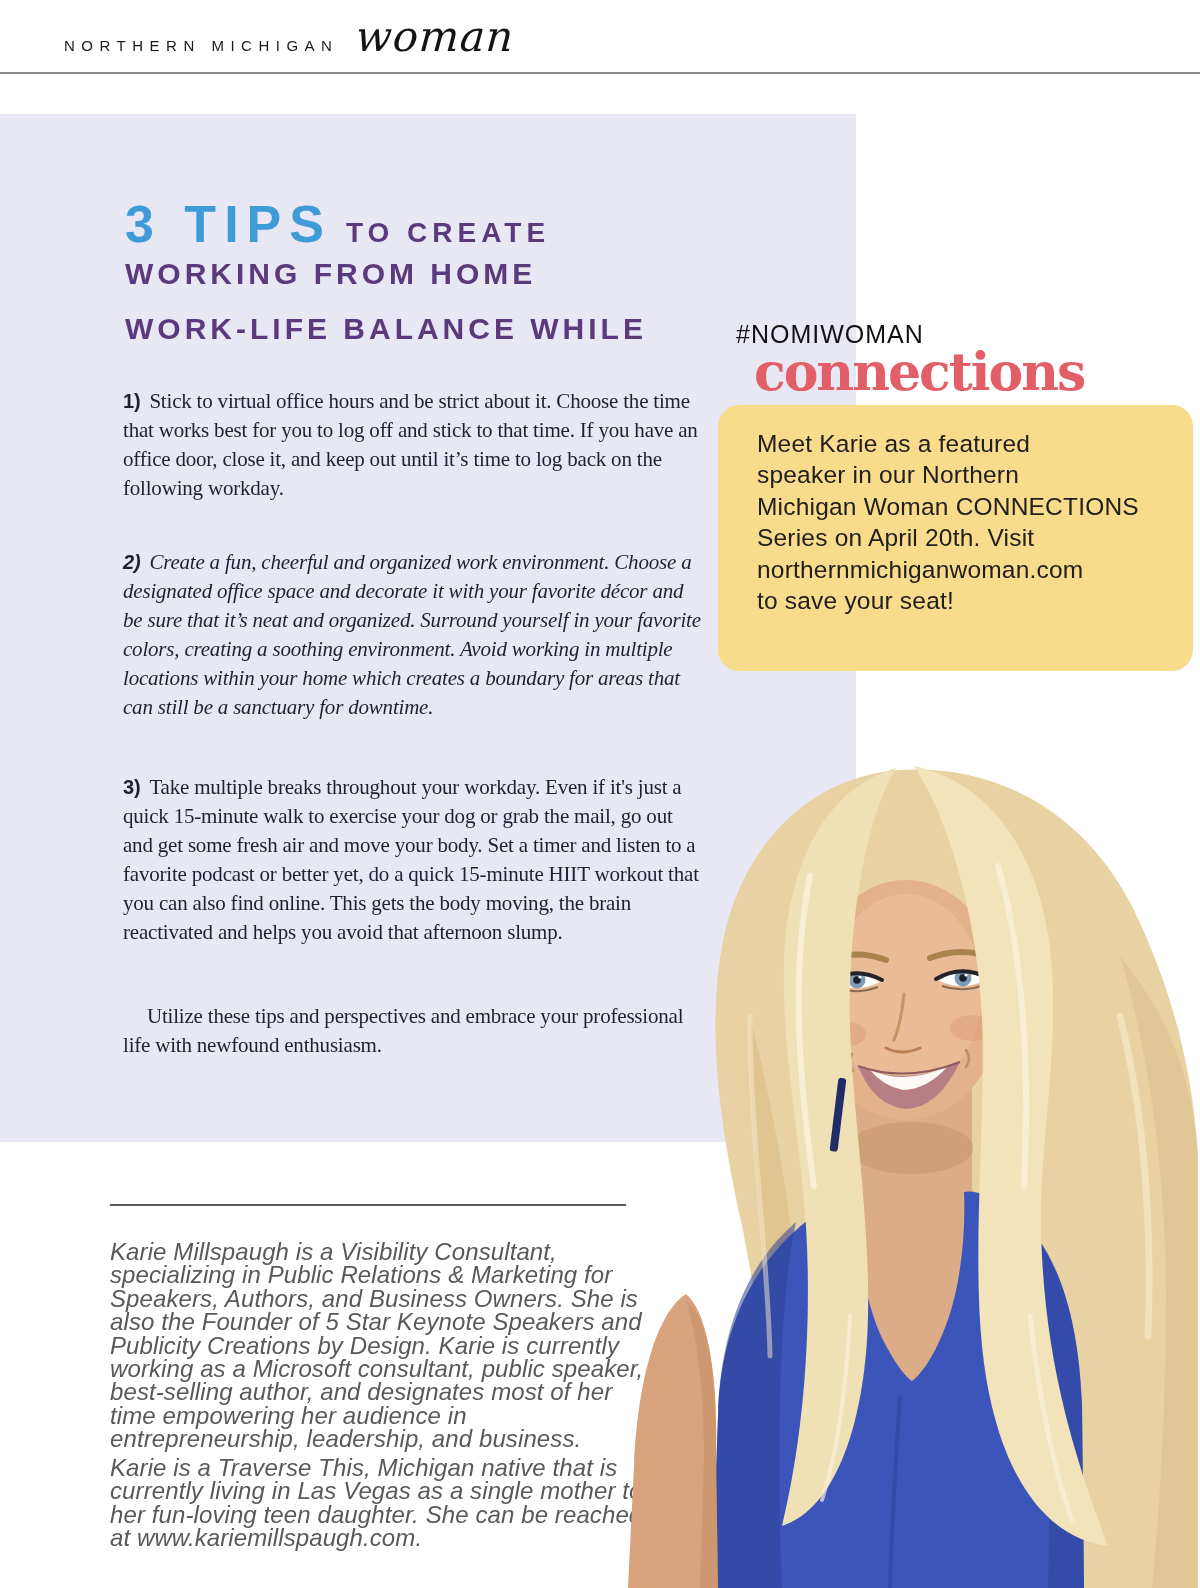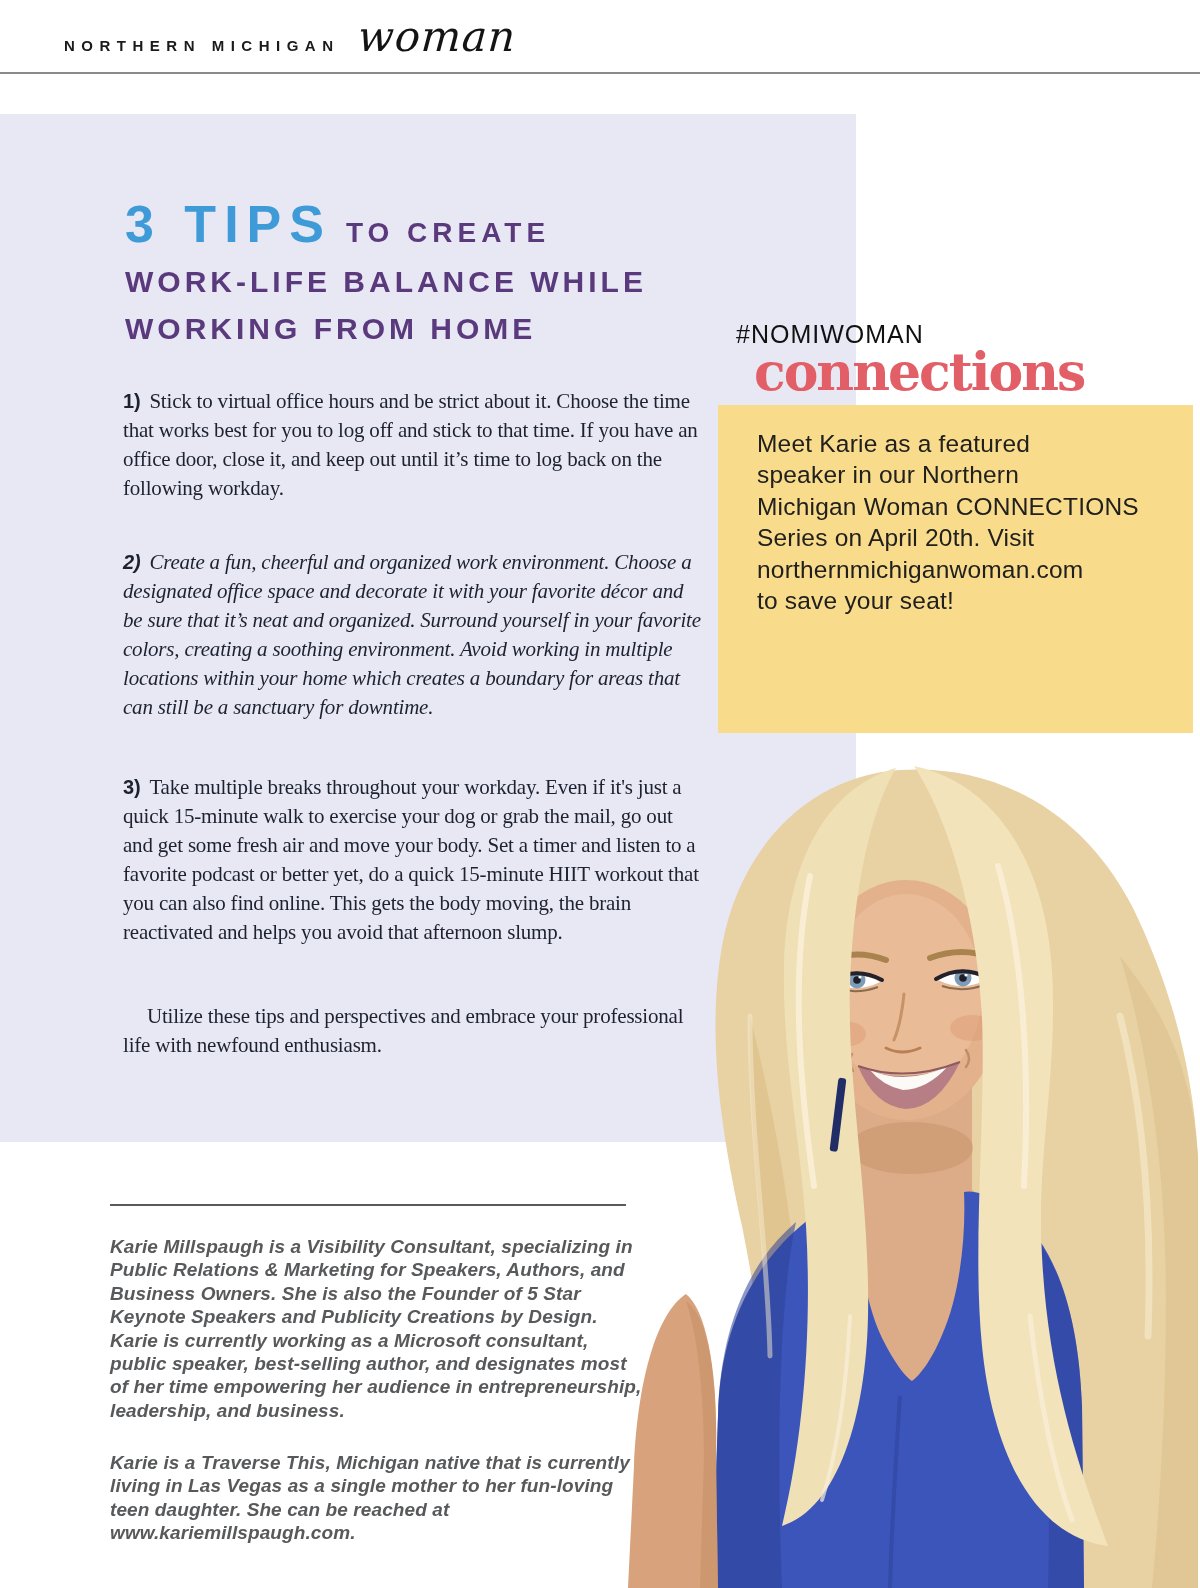--- a/index.html
+++ b/index.html
@@ -5,21 +5,21 @@
   html,body{margin:0;padding:0;}
   body{
     width:1200px;height:1588px;position:relative;overflow:hidden;
     background:#ffffff;
     font-family:"Liberation Sans",sans-serif;
   }
 
   
   .masthead{position:absolute;left:64px;top:16px;display:flex;align-items:baseline;gap:18px;z-index:4;}
   .brand-prefix{
-    font-size:15px;font-weight:700;letter-spacing:6.5px;color:#1a1a1a;
+    font-size:15px;font-weight:400;letter-spacing:6.5px;color:#1a1a1a;
   }
   .brand-script{
     font-family:"DejaVu Serif",serif;font-style:italic;font-weight:500;
     font-size:42px;line-height:1;color:#141414;letter-spacing:1px;
     transform:skewX(-4deg);
   }
   .masthead-rule{
     position:absolute;left:0;top:72px;width:1200px;height:2px;
     background:var(--rule_gray,#8a8a8a);z-index:1;
   }
@@ -69,38 +69,38 @@
     font-size:25px;font-weight:500;letter-spacing:1px;
     color:var(--hashtag_ink,#111111);
   }
   .connections-wordmark{
     position:absolute;left:754px;top:346px;z-index:2;
     font-family:"DejaVu Serif",serif;font-weight:700;
     font-size:52px;line-height:1;letter-spacing:-2px;
     color:var(--wordmark_pink,#e25f68);
   }
   .promo-box{
-    position:absolute;left:718px;top:405px;width:475px;height:328px;
-    background:var(--promo_yellow,#f8db8b);z-index:1;
+    position:absolute;left:718px;top:405px;width:475px;height:266px;
+    background:var(--promo_yellow,#f8db8b);z-index:1;border-radius:21px;
   }
   .promo-text{
     position:absolute;left:39px;top:23px;width:420px;
     font-size:24.5px;line-height:31.4px;letter-spacing:0.2px;
     color:var(--promo_ink,#21201e);white-space:pre-line;
   }
 
   
   .bio-divider{
     position:absolute;left:110px;top:1204px;width:516px;height:2px;
     background:#5a5a5c;z-index:2;
   }
   .bio-par{
     position:absolute;left:110px;width:540px;z-index:2;
-    font-style:italic;font-weight:700;
-    font-size:19px;line-height:23.4px;letter-spacing:0.1px;
+    font-style:italic;font-weight:400;
+    font-size:24px;line-height:23.4px;letter-spacing:0.1px;
     color:var(--bio_gray,#58595b);
   }
   .bio-p1{top:1216px;}
   .bio-p2{top:1432px;}
 
   
   .portrait{
     position:absolute;left:600px;top:756px;width:600px;height:832px;
     z-index:3;pointer-events:none;
   }
@@ -114,22 +114,22 @@
 </div>
 <div class="masthead-rule"></div>
 
 <div class="article-panel"></div>
 
 <div class="article-title">
   <div class="title-line1">
     <span class="title-highlight">3 TIPS</span>
     <span class="title-rest">TO CREATE</span>
   </div>
+  <div class="title-line">WORKING FROM HOME</div>
   <div class="title-line first">WORK-LIFE BALANCE WHILE</div>
-  <div class="title-line">WORKING FROM HOME</div>
 </div>
 
 <p class="tip tip1"><b class="tip-number">1)</b><span>Stick to virtual office hours and be strict about it. Choose the time that works best for you to log off and stick to that time. If you have an office door, close it, and keep out until it’s time to log back on the following workday.</span></p>
 
 <p class="tip tip2"><b class="tip-number">2)</b><span>Create a fun, cheerful and organized work environment. Choose a designated office space and decorate it with your favorite décor and be sure that it’s neat and organized. Surround yourself in your favorite colors, creating a soothing environment. Avoid working in multiple locations within your home which creates a boundary for areas that can still be a sanctuary for downtime.</span></p>
 
 <p class="tip tip3"><b class="tip-number">3)</b><span>Take multiple breaks throughout your workday. Even if it's just a quick 15-minute walk to exercise your dog or grab the mail, go out and get some fresh air and move your body. Set a timer and listen to a favorite podcast or better yet, do a quick 15-minute HIIT workout that you can also find online. This gets the body moving, the brain reactivated and helps you avoid that afternoon slump.</span></p>
 
 <p class="closing">Utilize these tips and perspectives and embrace your professional life with newfound enthusiasm.</p>
 

